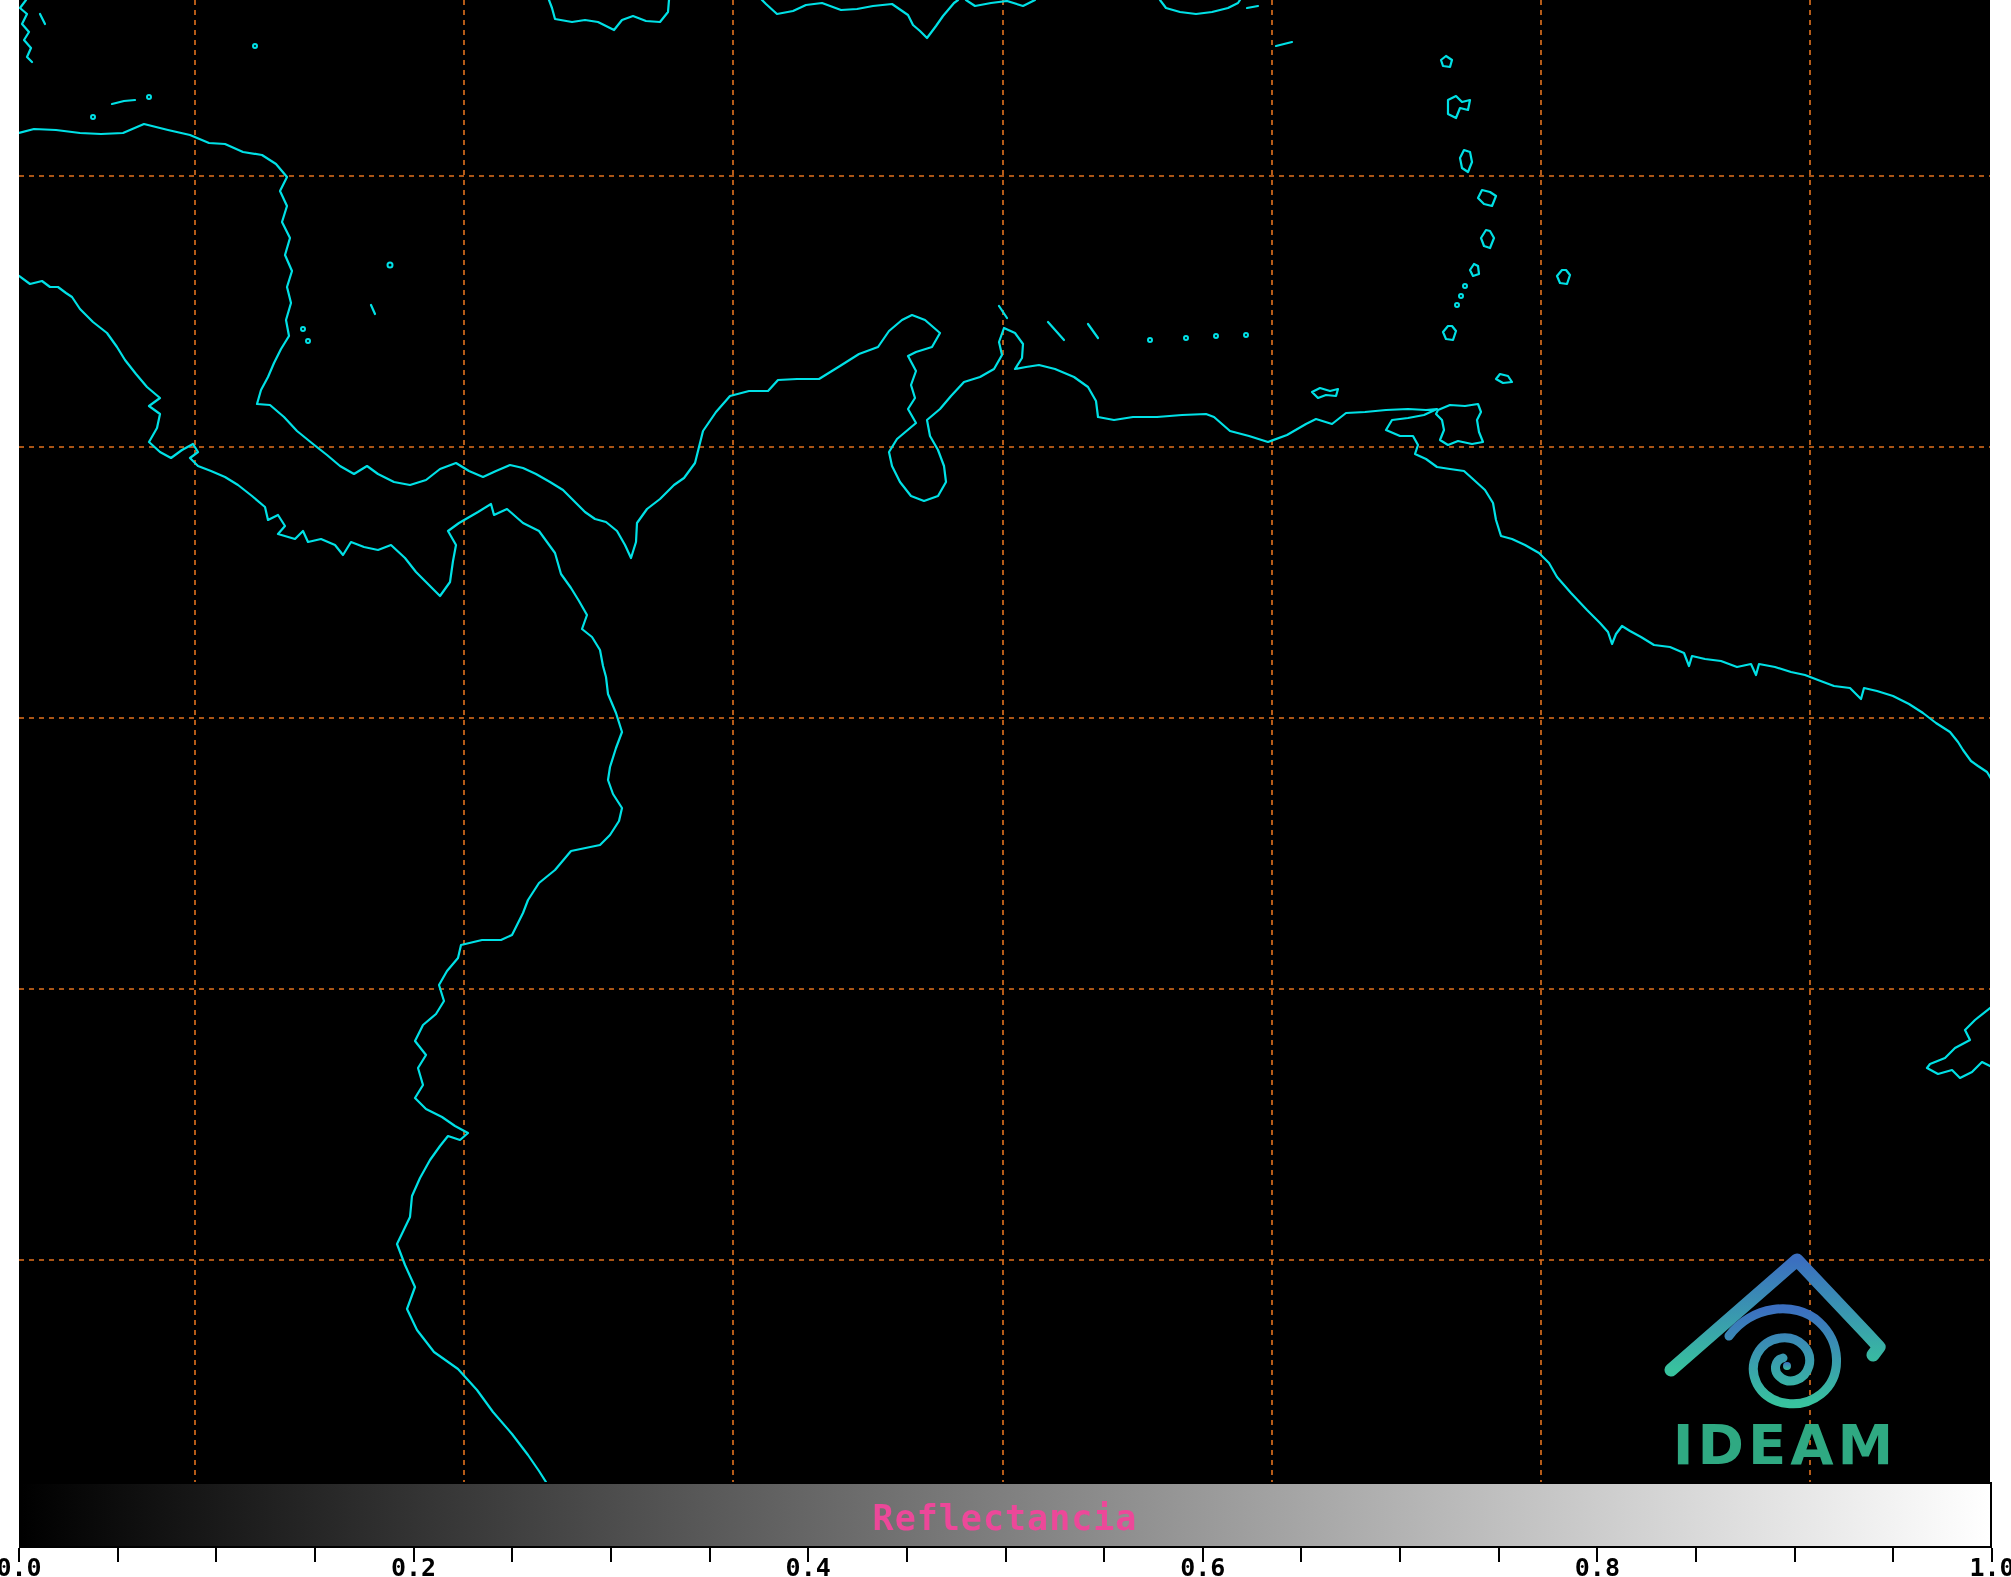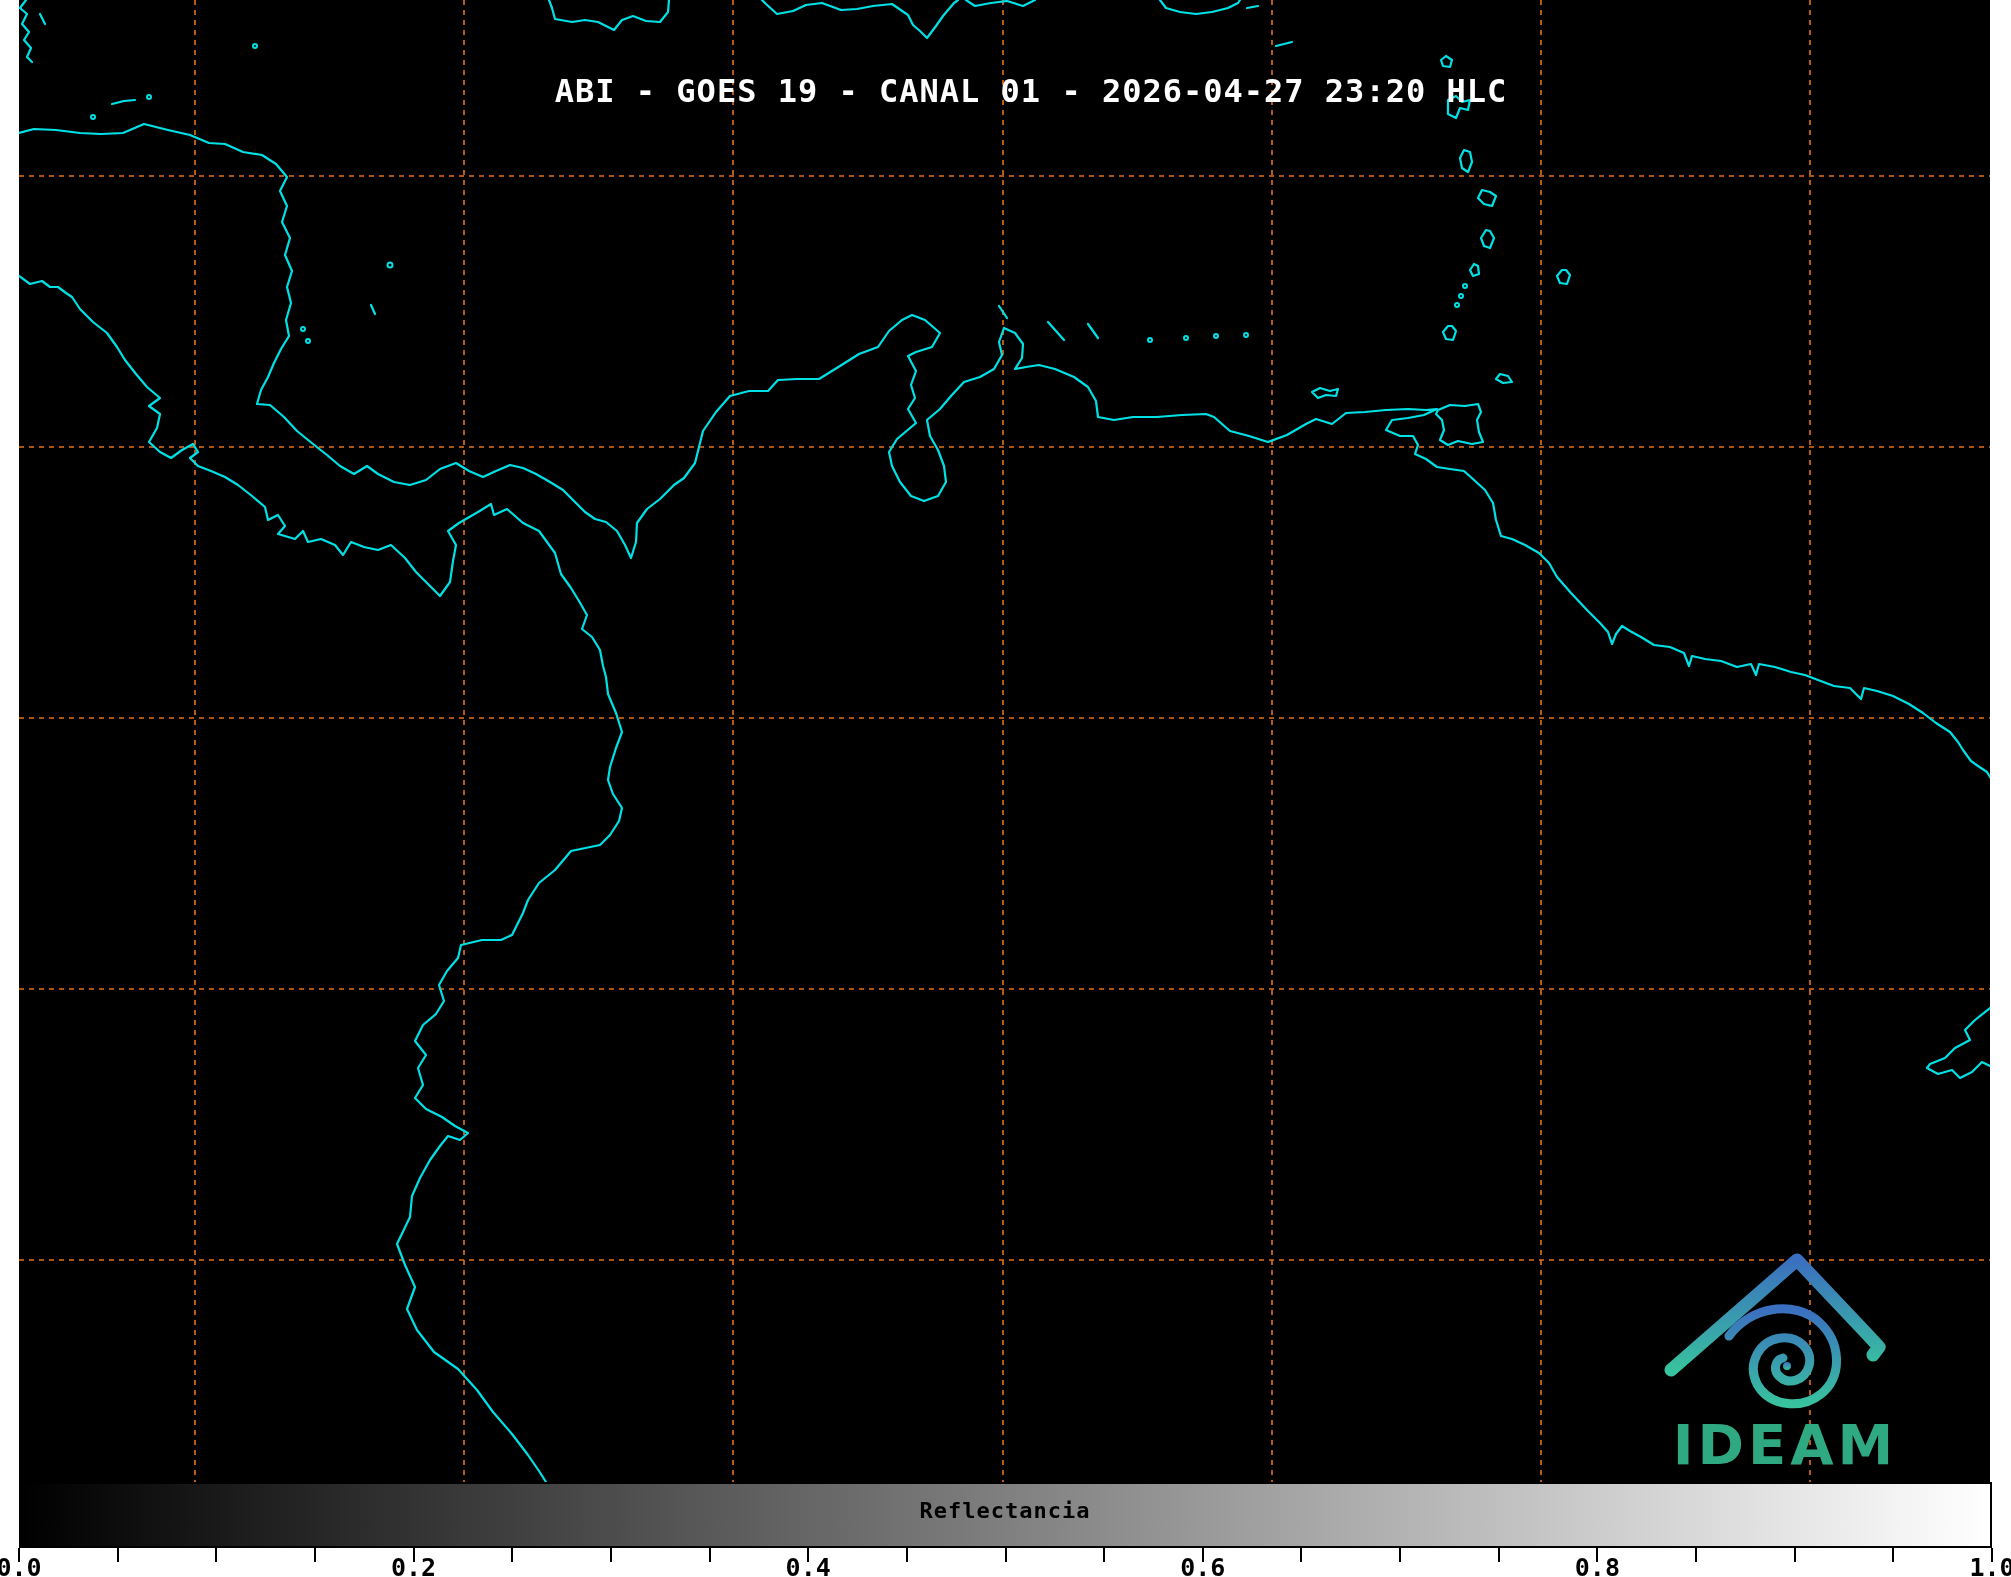--- a/index.html
+++ b/index.html
@@ -14,21 +14,21 @@
     color:#ffffff;font-size:32px;font-weight:700;white-space:nowrap;letter-spacing:1px;
     z-index:5;
   }
   #colorbar{
     position:absolute;left:19px;top:1482px;width:1973px;height:66px;
     box-sizing:border-box;border:2px solid #000000;
     background:linear-gradient(to right,#000000,#ffffff);
   }
   #colorbar-label{
     position:absolute;left:1005px;top:1498px;transform:translateX(-50%);
-    color:#000000;font-size:22px;font-weight:700;letter-spacing:1px;z-index:6;
+    color:#ec4899;font-size:35px;font-weight:700;letter-spacing:1px;z-index:6;
   }
   .cb-tick{position:absolute;top:1548px;width:2px;height:14px;background:#000000;}
   .cb-label{
     position:absolute;top:1553px;transform:translateX(-50%);
     color:#000000;font-size:25px;font-weight:700;white-space:nowrap;
   }
   #ideam-logo{position:absolute;left:1663px;top:1248px;z-index:4;}
   #logo-text{
     font-family:"DejaVu Sans","Liberation Sans",sans-serif;
     font-weight:700;font-size:56px;letter-spacing:4px;
@@ -97,21 +97,20 @@
           <circle cx="1465" cy="286" r="2" fill="none" stroke="#00e1e6" stroke-width="2"></circle>
           <circle cx="1461" cy="296" r="2" fill="none" stroke="#00e1e6" stroke-width="2"></circle>
           <circle cx="1457" cy="305" r="2" fill="none" stroke="#00e1e6" stroke-width="2"></circle>
           <circle cx="1150" cy="340" r="2" fill="none" stroke="#00e1e6" stroke-width="2"></circle>
           <circle cx="1186" cy="338" r="2" fill="none" stroke="#00e1e6" stroke-width="2"></circle>
           <circle cx="1216" cy="336" r="2" fill="none" stroke="#00e1e6" stroke-width="2"></circle>
           <circle cx="1246" cy="335" r="2" fill="none" stroke="#00e1e6" stroke-width="2"></circle>
         </g>
       </g>
     </svg>
-  <div id="map-title">ABI - GOES 19 - CANAL 01 - 2026-04-27 23:20 HLC</div>
 
   <svg id="ideam-logo" width="244" height="232" viewBox="0 0 244 232" xmlns="http://www.w3.org/2000/svg">
     <defs>
       <linearGradient id="logo-grad" x1="0" y1="0" x2="0" y2="1">
         <stop offset="0" stop-color="#3b6fc0"></stop>
         <stop offset="1" stop-color="#38c29e"></stop>
       </linearGradient>
     </defs>
     <g>
       <polyline points="8,122 134,12 204,86 216,99 210,107" fill="none" stroke="url(#logo-grad)" stroke-width="13" stroke-linecap="round" stroke-linejoin="round"></polyline>

